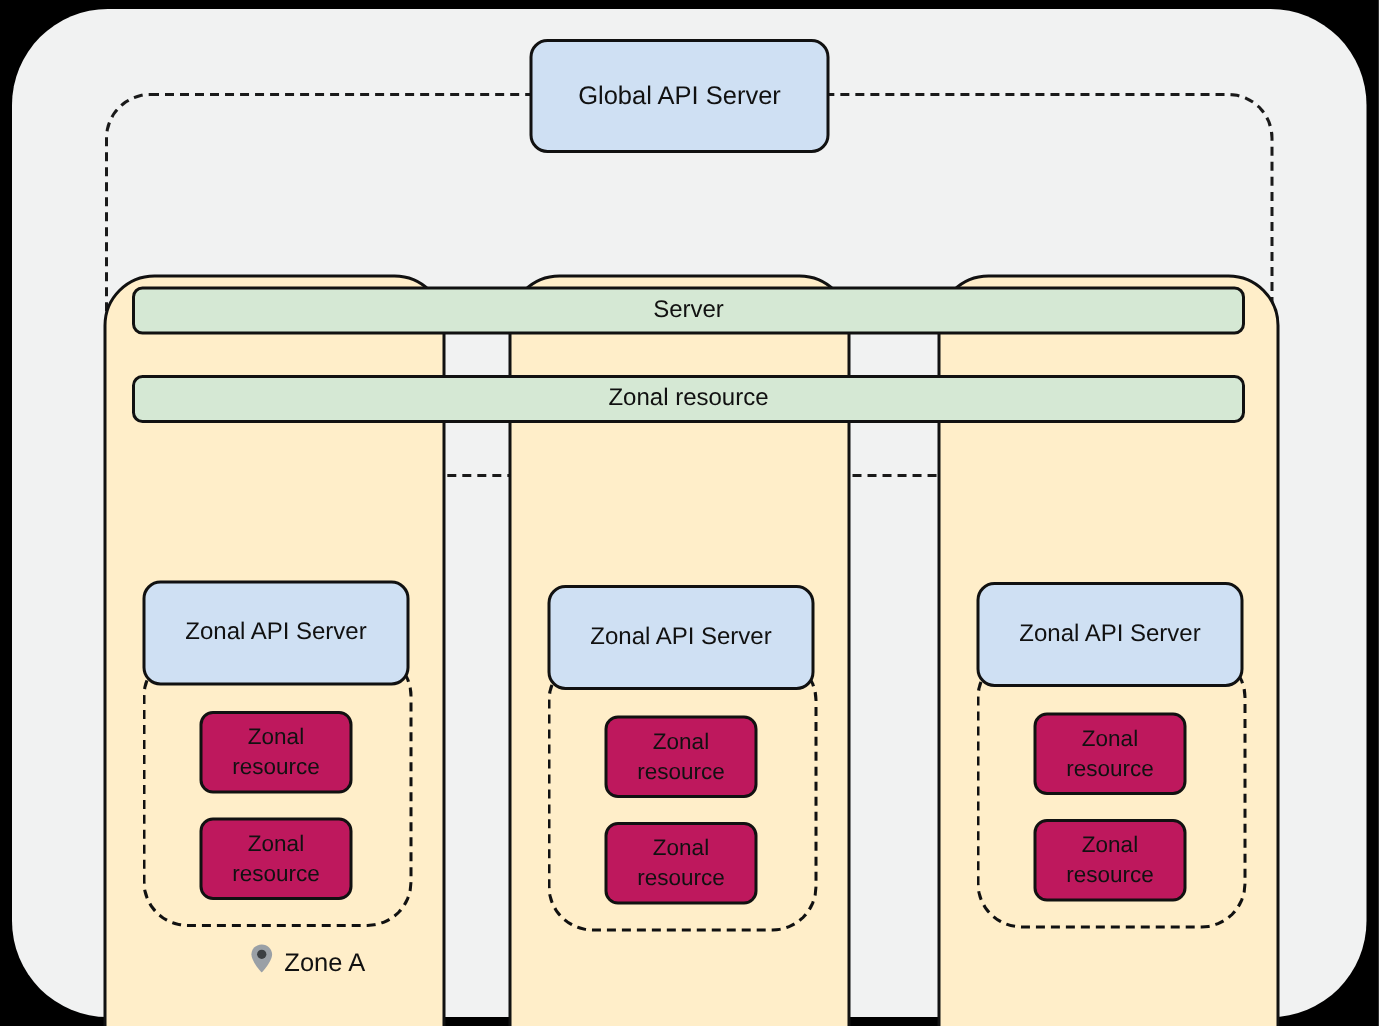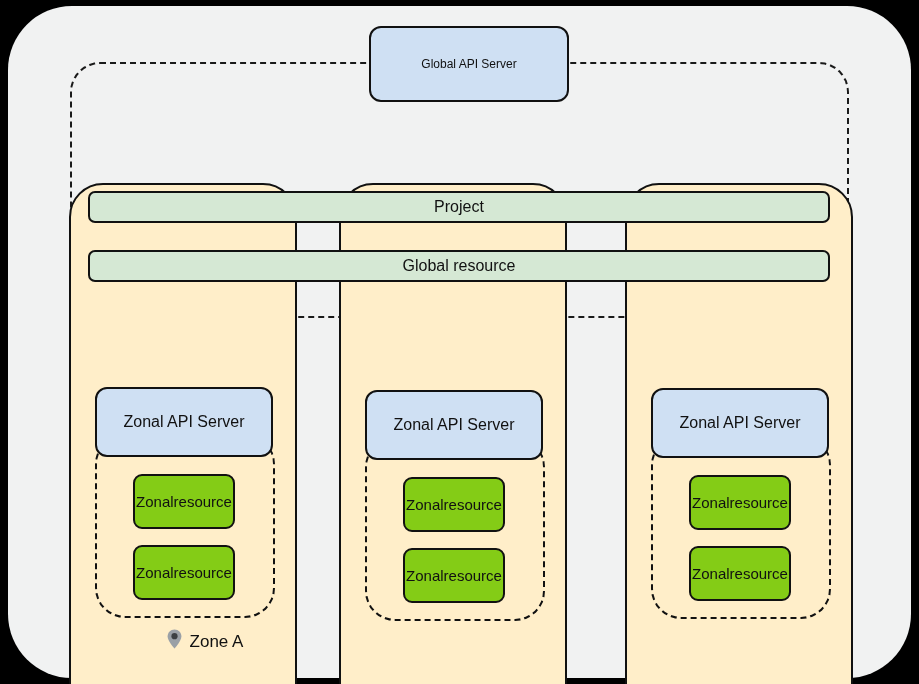--- a/index.html
+++ b/index.html
@@ -82,27 +82,27 @@
     border: 2px solid #111111;
     display: flex;
     align-items: center;
     justify-content: center;
     text-align: center;
     color: #111111;
     line-height: 1.22;
   }
 
   .api-global {
-    left: 369px;
+    left: 353px;
     top: 26px;
     width: 200px;
     height: 76px;
     background: #cfe0f3;
     border-radius: 12px;
-    font-size: 12px;
+    font-size: 17px;
     z-index: 6;
   }
 
   .api-zonal {
     position: absolute;
     left: 24px;
     width: 178px;
     height: 70px;
     background: #cfe0f3;
     border: 2px solid #111111;
@@ -117,26 +117,26 @@
   }
   .zone-a .api-zonal { top: 202px; }
   .zone-b .api-zonal { top: 205px; }
   .zone-c .api-zonal { top: 203px; }
 
   .res-zonal {
     position: absolute;
     left: 62px;
     width: 102px;
     height: 55px;
-    background: #84cc16;
+    background: #be185d;
     border: 2px solid #111111;
     border-radius: 9px;
     box-sizing: border-box;
     display: flex;
-    flex-direction: row;
+    flex-direction: column;
     align-items: center;
     justify-content: center;
     font-size: 15px;
     color: #111111;
     line-height: 1.3;
     z-index: 6;
   }
   .zone-a .res-zonal.r1 { top: 289px; }
   .zone-a .res-zonal.r2 { top: 360px; }
   .zone-b .res-zonal.r1 { top: 292px; }
@@ -259,25 +259,25 @@
     </div>
 
     <div class="res-zonal r2">
       <span>Zonal</span>
       <span>resource</span>
     </div>
 
   </div>
 
   <div class="bar bar-project">
-    <span>Project</span>
+    <span>Server</span>
   </div>
 
   <div class="bar bar-global-res">
-    <span>Global resource</span>
+    <span>Zonal resource</span>
   </div>
 
   <div class="box api-global">
     <span>Global API Server</span>
   </div>
 
 
 </div>
 
 </body></html>

